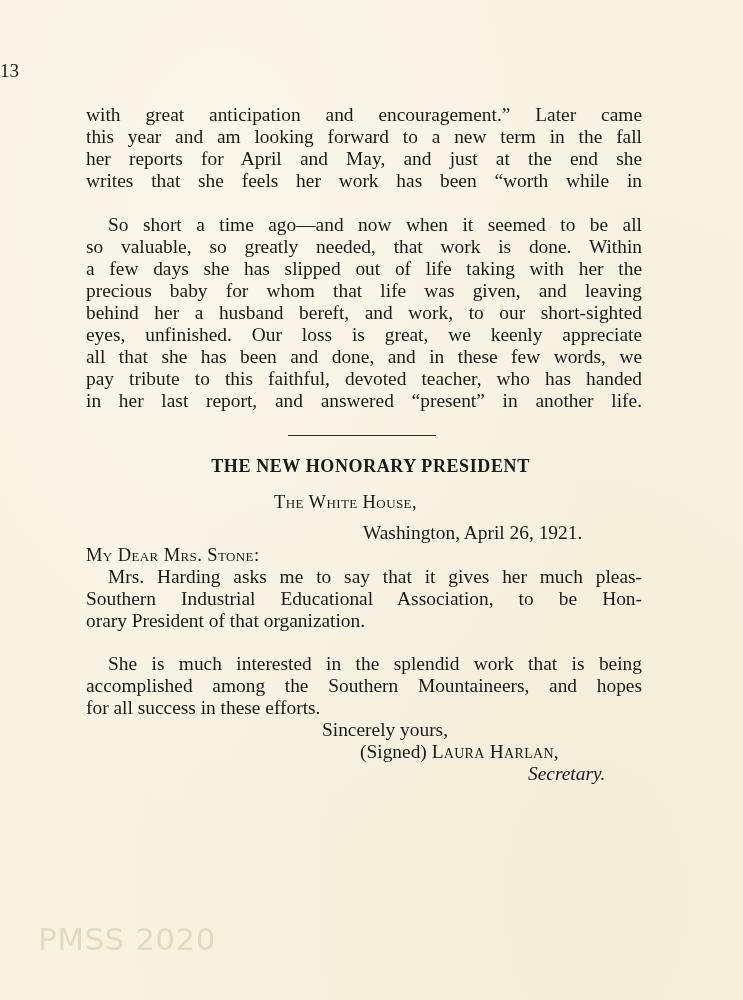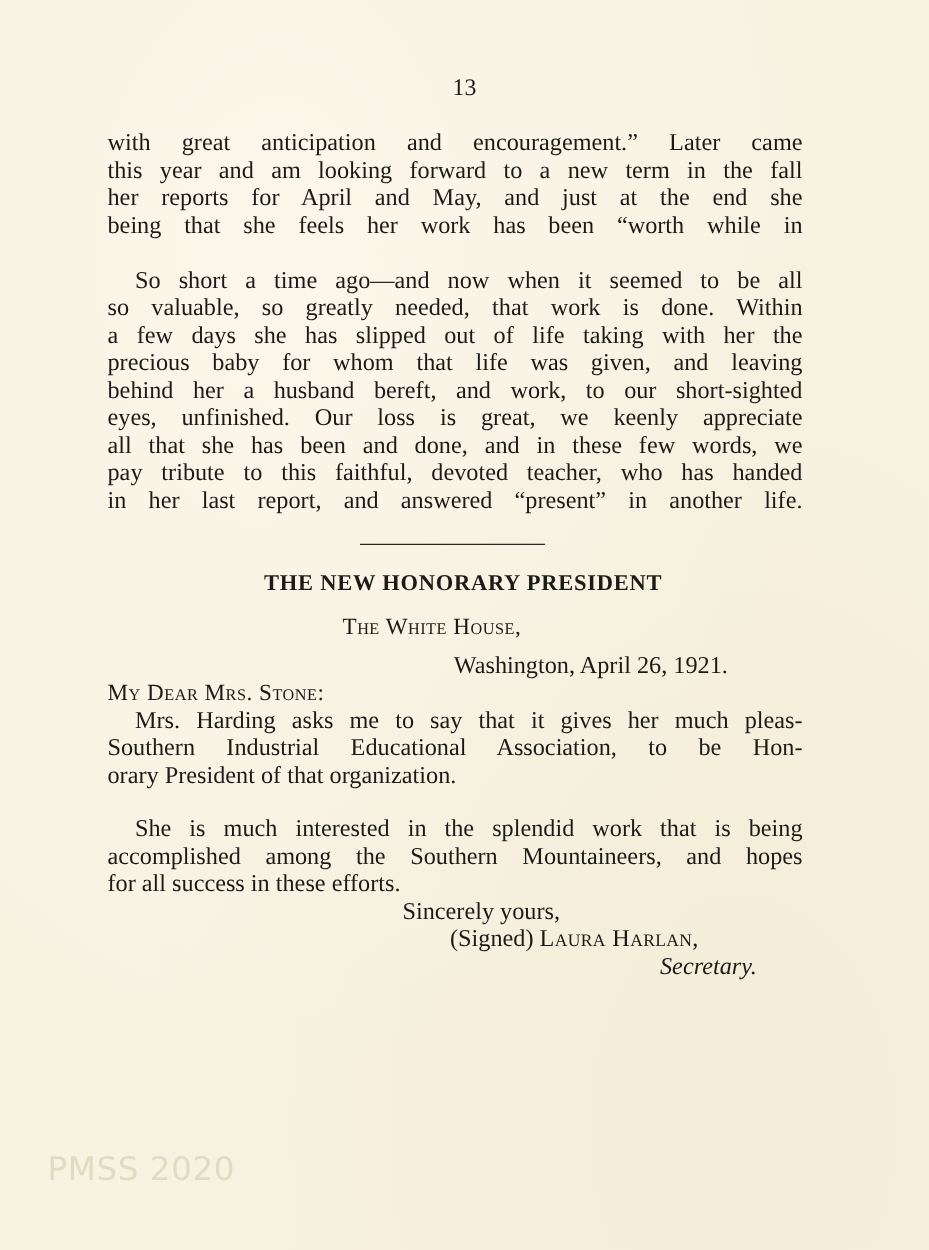--- a/index.html
+++ b/index.html
@@ -22,21 +22,20 @@
       background:
         radial-gradient(ellipse at 30% 20%, rgba(255,255,250,0.35), rgba(0,0,0,0) 60%),
         radial-gradient(ellipse at 80% 90%, rgba(230,220,190,0.25), rgba(0,0,0,0) 60%),
         #f8f2e1;
     }
     .page-number {
       position: absolute;
       top: 60px;
       left: 0;
       width: 743px;
-      text-align: center;
       font-size: 19px;
     }
     .text-block {
       position: absolute;
       left: 86px;
       width: 556px;
       font-size: 19.4px;
       line-height: 22px;
       text-align: justify;
     }
@@ -118,37 +117,37 @@
       top: 763px;
       left: 528px;
       font-size: 19.4px;
       font-style: italic;
     }
     .watermark {
       position: absolute;
       top: 921px;
       left: 38px;
       font-family: "DejaVu Sans", "Liberation Sans", sans-serif;
-      font-size: 26px;
+      font-size: 31px;
       color: #dfdcc2;
       letter-spacing: 0.5px;
     }
   </style>
 </head>
 <body>
 
 <div class="page">
 
   <div class="page-number">13</div>
 
   <div class="text-block" id="para1">
     <span class="line">with great anticipation and encouragement.”  Later came</span>
     <span class="line">this year and am looking forward to a new term in the fall</span>
     <span class="line">her reports for April and May, and just at the end she</span>
-    <span class="line">being that she feels her work has been “worth while in</span>
+    <span class="line">writes that she feels her work has been “worth while in</span>
   </div>
 
   <div class="text-block" id="para2">
     <span class="line indent">So short a time ago—and now when it seemed to be all</span>
     <span class="line">so valuable, so greatly needed, that work is done.  Within</span>
     <span class="line">a few days she has slipped out of life taking with her the</span>
     <span class="line">precious baby for whom that life was given, and leaving</span>
     <span class="line">behind her a husband bereft, and work, to our short-sighted</span>
     <span class="line">eyes, unfinished.  Our loss is great, we keenly appreciate</span>
     <span class="line">all that she has been and done, and in these few words, we</span>

